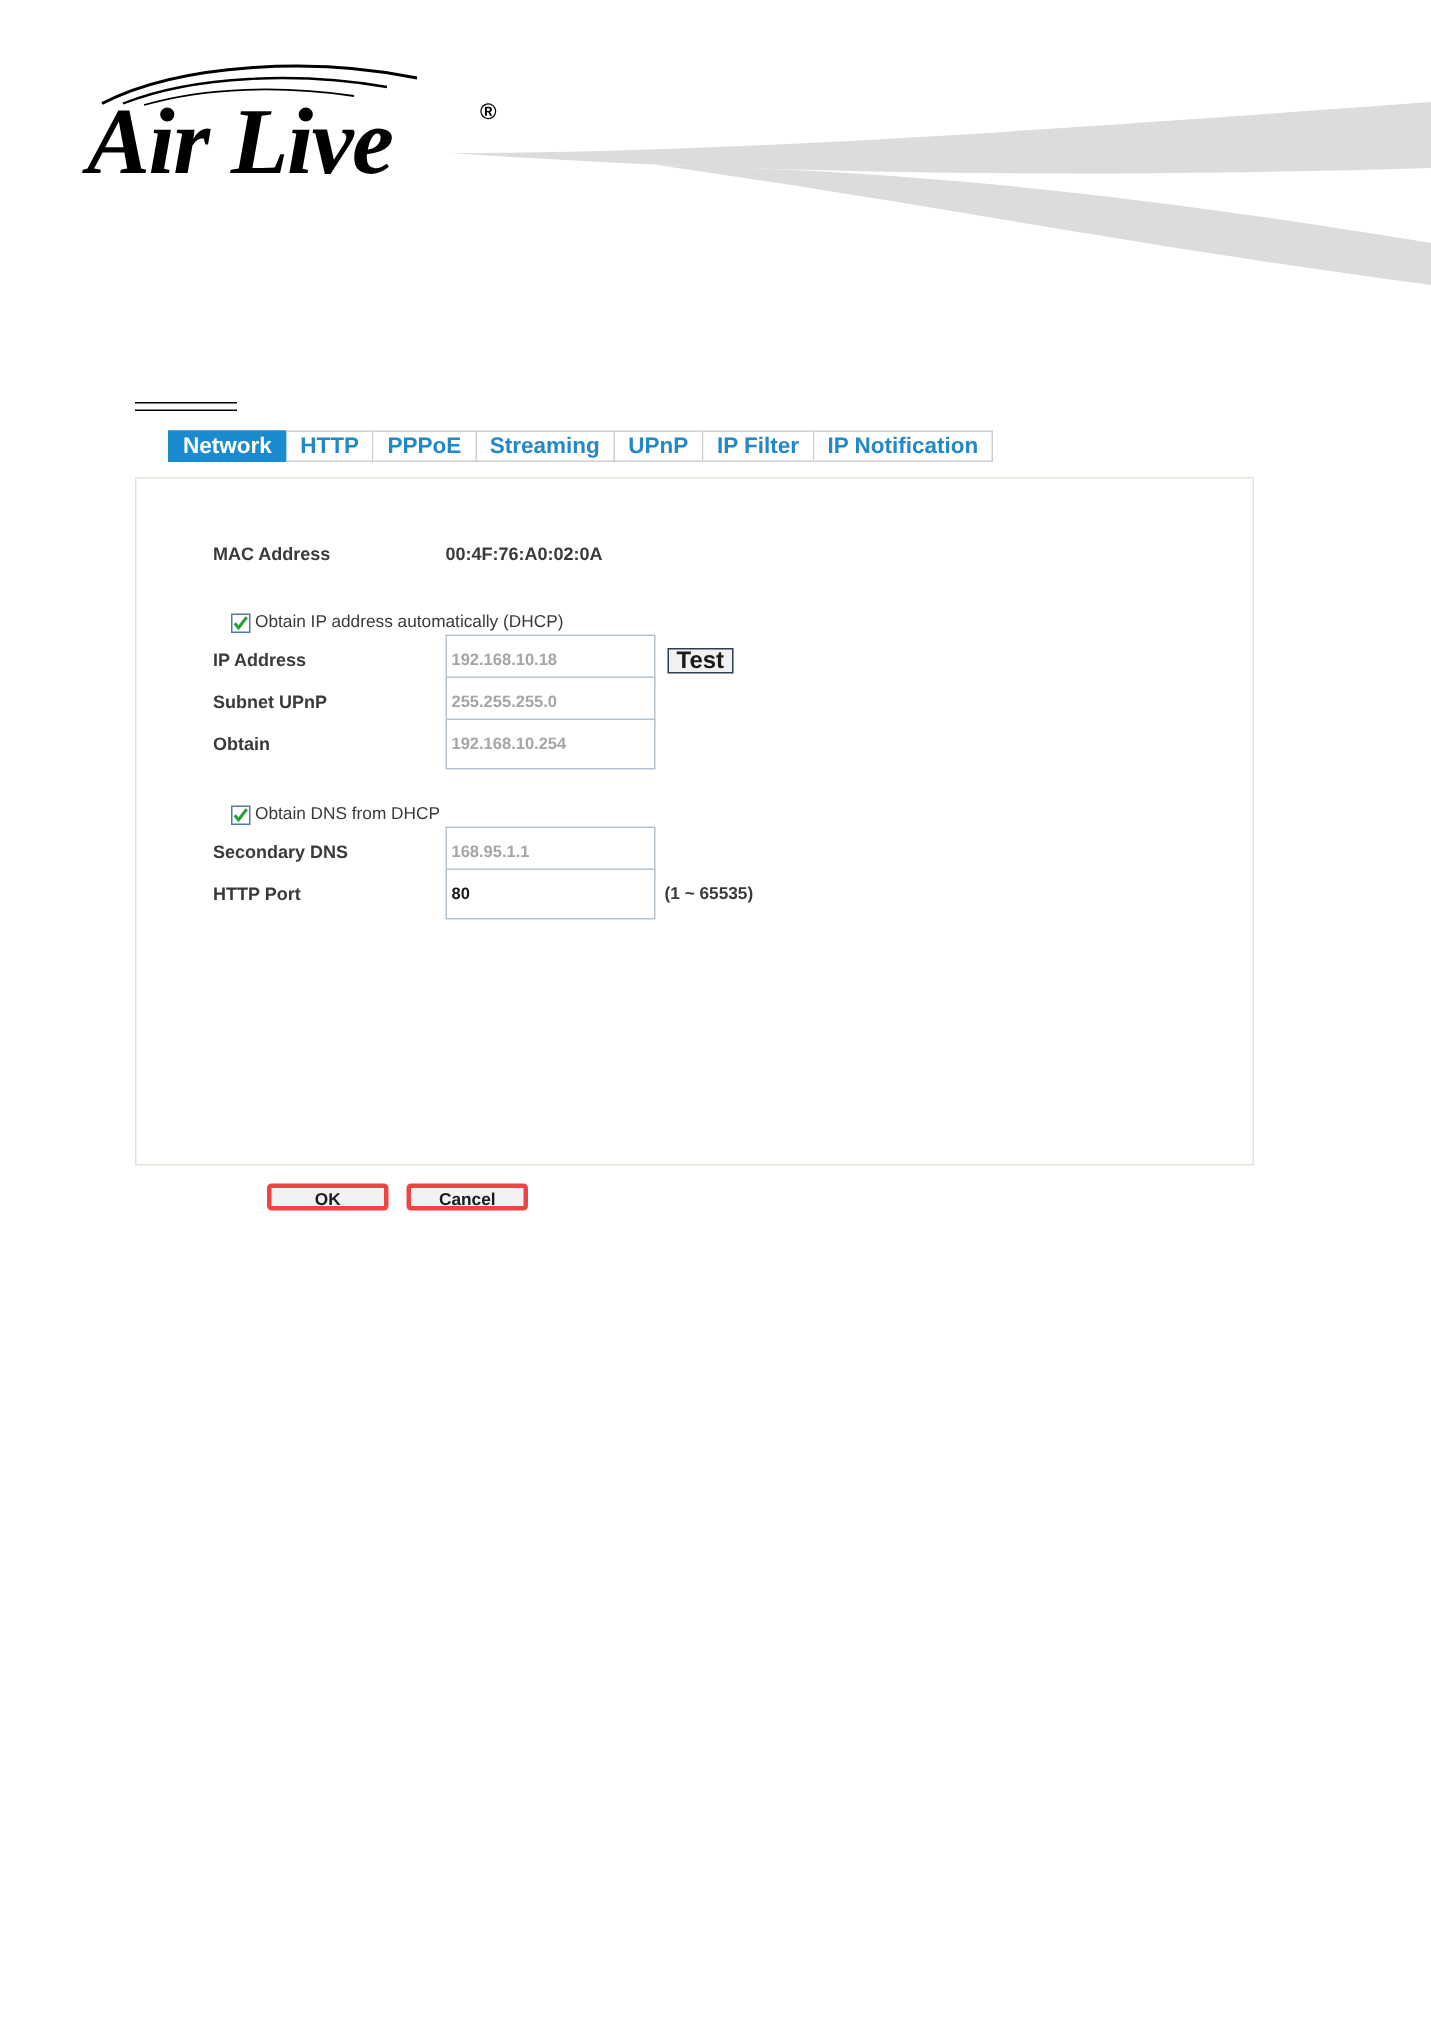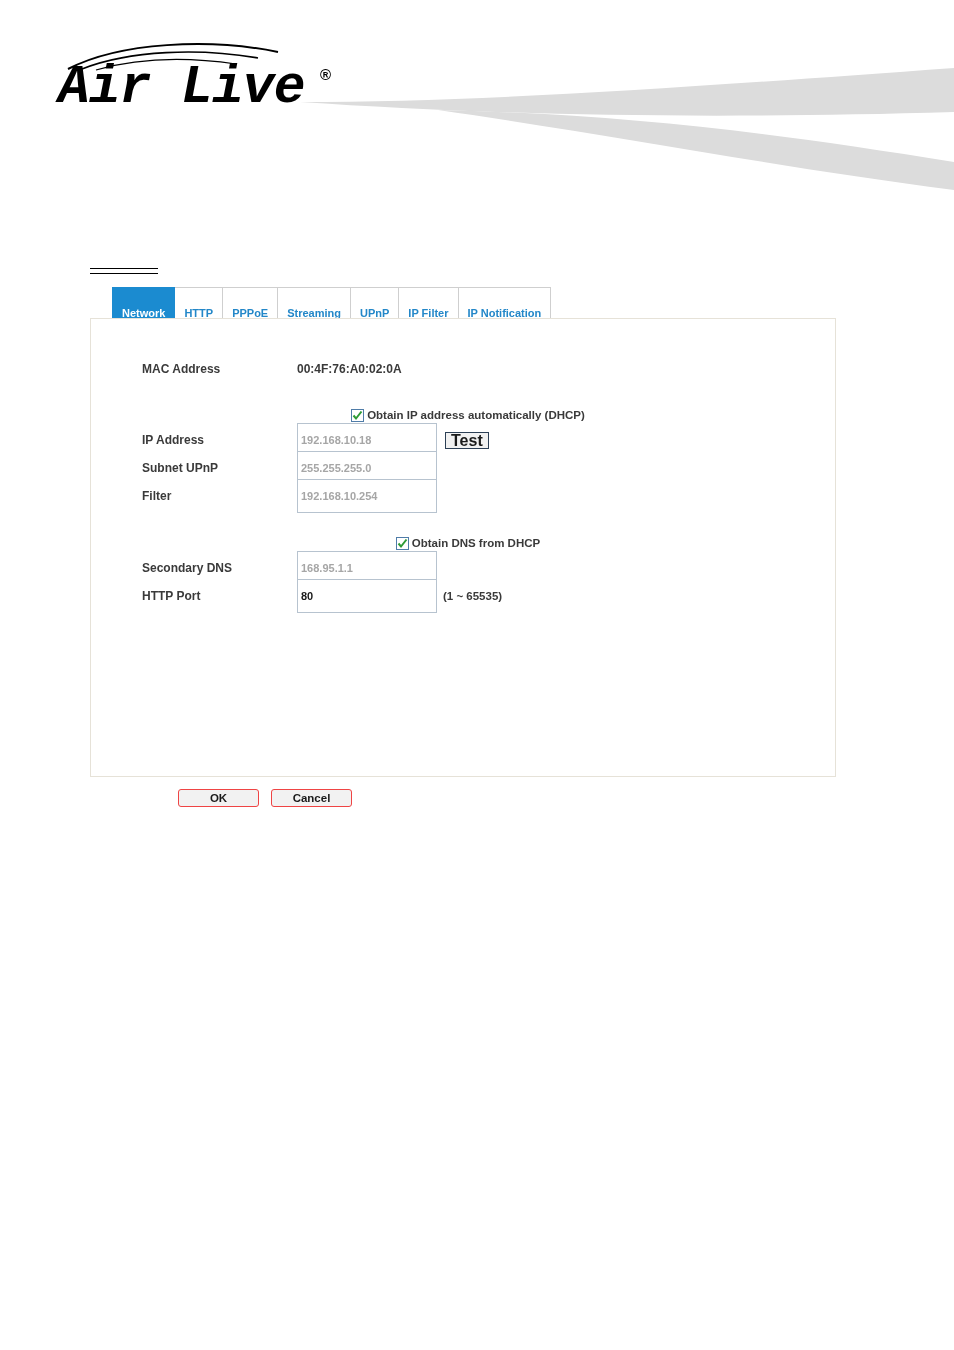--- a/index.html
+++ b/index.html
@@ -34,24 +34,24 @@
     left: 58px;
     top: 36px;
     width: 250px;
     height: 80px;
   }
   .logo-arcs { position: absolute; left: 2px; top: 0; width: 230px; height: 36px; }
   .logo-text {
     position: absolute;
     left: 0px;
     top: 22px;
-    font-family: Liberation Mono, monospace;
+    font-family: Liberation Serif, serif;
     font-style: italic;
     font-weight: bold;
-    font-size: 53px;
+    font-size: 63px;
     letter-spacing: -1px;
     color: #000000;
     white-space: nowrap;
   }
   .logo-reg {
     position: absolute;
     left: 262px;
     top: 30px;
     font-family: "Liberation Sans", sans-serif;
     font-size: 15px;
@@ -77,24 +77,24 @@
     top: 287px;
     display: flex;
     align-items: stretch;
     height: 21px;
   }
   .tab {
     border: 1px solid #cfcfcf;
     border-left: none;
     background: #ffffff;
     color: #2387c8;
-    font-size: 11px;
+    font-size: 15px;
     font-weight: bold;
     line-height: 19px;
-    padding: 16px 9px;
+    padding: 0 9px;
     white-space: nowrap;
     font-family: "Liberation Sans", sans-serif;
   }
   .tab:first-child { border-left: 1px solid #cfcfcf; }
   .tab.active {
     background: #1b8bd0;
     color: #ffffff;
     border-color: #1b8bd0;
   }
 
@@ -128,23 +128,22 @@
 
   .spacer-lg { height: 24px; }
   .spacer-md { height: 22px; }
 
   .checkrow {
     display: flex;
     align-items: center;
     height: 22px;
     margin-left: 12px;
     font-size: 11.5px;
-    font-weight: bold;
+    font-weight: normal;
     color: #3a3a3a;
-    justify-content: center;
   }
   .cbox {
     width: 13px; height: 13px;
     border: 1px solid #4f7ca8;
     background: #fff;
     box-sizing: border-box;
     margin-right: 3px;
     position: relative;
     flex: none;
   }
@@ -190,21 +189,21 @@
   .footer {
     position: absolute;
     left: 178px;
     top: 789px;
     display: flex;
     gap: 12px;
   }
   .btn {
     width: 81px;
     height: 18px;
-    border: 1px solid #ef4444;
+    border: 3px solid #ef4444;
     border-radius: 3px;
     background: #f2f2f2;
     font-family: "Liberation Sans", sans-serif;
     font-size: 11.5px;
     font-weight: bold;
     color: #1a1a1a;
     line-height: 16px;
     text-align: center;
     cursor: pointer;
     padding: 0;
@@ -268,21 +267,21 @@
     <input class="field" type="text" readonly="" value="192.168.10.18" style="">
     <button class="test-btn">Test</button>
   </div>
 
   <div class="row">
     <div class="label">Subnet UPnP</div>
     <input class="field" type="text" readonly="" value="255.255.255.0" style="">
   </div>
 
   <div class="row">
-    <div class="label">Filter</div>
+    <div class="label">Obtain</div>
     <input class="field" type="text" readonly="" value="192.168.10.254" style="">
   </div>
 
   <div class="spacer-md"></div>
 
   <div class="checkrow">
     <span class="cbox">
       <svg width="11" height="11" viewBox="0 0 11 11">
         <path d="M1.5 5.5 L4 8.5 L9.5 1.5" stroke="#2e9b36" stroke-width="2" fill="none"></path>
       </svg>

